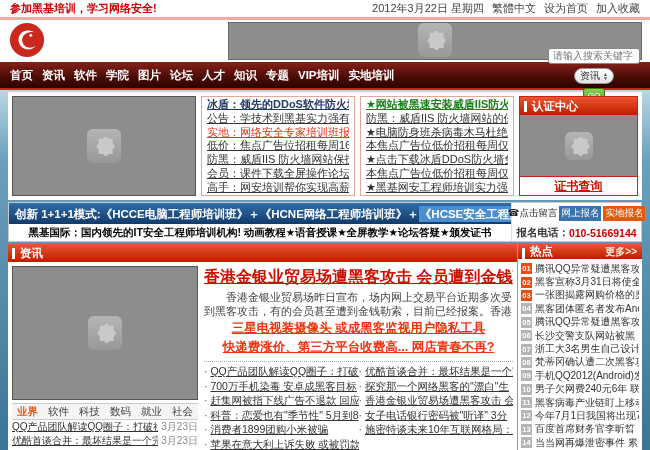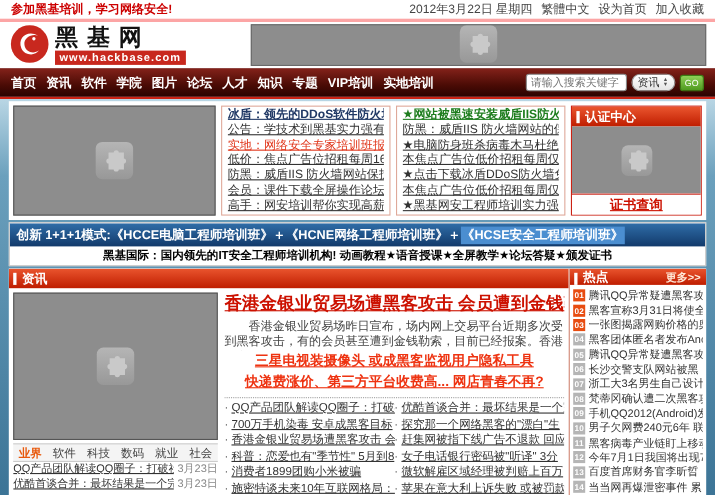--- a/index.html
+++ b/index.html
@@ -25,21 +25,21 @@
   .site-url { background:#c8281e; color:#fff; font-size:10px; font-weight:bold; text-align:center; padding:1px 4px; letter-spacing:1px; }
   .head-banner { flex:1; height:38px; background:#8d8d8d; border:1px solid #6a6a6a; display:flex; justify-content:center; align-items:flex-start; overflow:hidden; }
 
   .puz { width:34px; height:34px; border-radius:6px; background:linear-gradient(180deg,#b5b5b5,#989898); display:flex; align-items:center; justify-content:center; }
   .puz svg { width:24px; height:24px; }
 
   
   .nav { height:28px; background:linear-gradient(180deg,#84221a 0%,#4a0b05 60%,#2a0301 100%); border-bottom:2px solid #cc2214; display:flex; align-items:center; padding:0 10px; }
   .nav-links { display:flex; gap:9px; flex:1; overflow:hidden; white-space:nowrap; }
   .nav-links a { color:#fff; font-weight:bold; font-size:11.5px; text-decoration:none; }
-  .search { display:flex; align-items:center; gap:4px; }
+  .search { display:flex; align-items:center; gap:4px;flex-direction:column; }
   .search input { width:92px; height:16px; border:1px solid #888; border-radius:3px; font-size:10px; padding:0 4px; }
   .sel { background:linear-gradient(180deg,#fff,#e4e4e4); border:1px solid #999; border-radius:8px; height:16px; display:flex; align-items:center; gap:3px; padding:0 5px; font-size:10px; color:#333; }
   .sel .arrows { font-size:5px; line-height:4px; display:flex; flex-direction:column; color:#555; }
   .go { background:linear-gradient(180deg,#8ed057,#4f9a1f); border:1px solid #3c7d14; border-radius:3px; color:#fff; font-weight:normal; font-size:8px; height:15px; padding:0 4px; }
 
   
   .sec1 { margin:2px 8px 0; background:#fff; padding:4px; display:flex; gap:5px; height:108px; }
   .ph { background:#8d8d8d; border:1px solid #555; display:flex; align-items:center; justify-content:center; }
   .ph-left { width:184px; }
   .pbox { width:154px; border:1px solid #dfa99a; padding:1px 5px; display:flex; flex-direction:column; justify-content:space-around; overflow:hidden; }
@@ -115,24 +115,20 @@
 
 <div class="header">
   <div class="logo">
     <span>
       <svg width="38" height="38" viewBox="0 0 40 40">
         <circle cx="20" cy="20" r="18" fill="#c8281e"></circle>
         <path d="M28 12 C18 6 8 14 12 24 C15 31 25 32 29 26 C24 30 16 28 15 21 C14 14 22 10 28 12 Z" fill="#fff"></path>
         <circle cx="24" cy="15" r="1.6" fill="#fff"></circle>
       </svg>
     </span>
-    <div class="logo-text">
-      <span class="site-name">黑基网</span>
-      <span class="site-url">www.hackbase.com</span>
-    </div>
   </div>
   <div class="head-banner">
     <div class="puz">
       <svg viewBox="0 0 36 30">
           <path d="M10 4 h7 c0-4 7-4 7 0 h7 v8 c4 0 4 7 0 7 v8 h-7 c0 4-7 4-7 0 h-7 v-8 c-4 0-4-7 0-7 z" fill="#c9c9c9"></path>
         </svg>
     </div>
   </div>
 </div>
 
@@ -207,20 +203,31 @@
   </div>
 </div>
 
 <div class="banner">
   <div class="b-left">
     <div class="b1">
       <span>创新 1+1+1模式:《HCCE电脑工程师培训班》＋《HCNE网络工程师培训班》＋</span><span class="hl">《HCSE安全工程师培训班》</span>
     </div>
     <div class="b2">黑基国际：国内领先的IT安全工程师培训机构! 动画教程★语音授课★全屏教学★论坛答疑★颁发证书</div>
   </div>
+  <div class="b-right">
+    <div class="br1">
+      <a class="msg"><span>☎</span><span>点击留言</span></a>
+      <a class="tag-b">网上报名</a>
+      <a class="tag-o">实地报名</a>
+    </div>
+    <div class="br2">
+      <span>报名电话：</span>
+        <span class="num">010-51669144</span>
+    </div>
+  </div>
 </div>
 
 <div class="main">
   <div class="m-left">
     <div class="rhead">
       <span class="bar"></span>
       <span>资讯</span>
     </div>
     <div class="m-body">
       <div class="colA">
@@ -252,26 +259,25 @@
         <a class="headline">香港金银业贸易场遭黑客攻击 会员遭到金钱勒索</a>
         <div class="summary">香港金银业贸易场昨日宣布，场内网上交易平台近期多次受到黑客攻击，有的会员甚至遭到金钱勒索，目前已经报案。香港警方昨日...</div>
         <a class="subh">三星电视装摄像头 或成黑客监视用户隐私工具</a>
         <a class="subh">快递费涨价、第三方平台收费高... 网店青春不再?</a>
         <div class="dotline"></div>
         <div class="nlist">
           <div class="nrow"><a>QQ产品团队解读QQ圈子：打破社</a></div>
           <div class="nrow"><a>优酷首谈合并：最坏结果是一个完</a></div>
           <div class="nrow"><a>700万手机染毒 安卓成黑客目标</a></div>
           <div class="nrow"><a>探究那一个网络黑客的"漂白"生</a></div>
+          <div class="nrow"><a>赶集网被指下线广告不退款 回应</a></div>
           <div class="nrow"><a>香港金银业贸易场遭黑客攻击 会</a></div>
-          <div class="nrow"><a>赶集网被指下线广告不退款 回应</a></div>
           <div class="nrow"><a>科普：恋爱也有"季节性" 5月到8</a></div>
           <div class="nrow"><a>女子电话银行密码被"听译" 3分</a></div>
           <div class="nrow"><a>消费者1899团购小米被骗</a></div>
-          <div class="nrow"><a>微软解雇区域经理被判赔上百万</a></div>
           <div class="nrow"><a>施密特谈未来10年互联网格局：隐</a></div>
           <div class="nrow"><a>苹果在意大利上诉失败 或被罚款</a></div>
         </div>
       </div>
     </div>
   </div>
 
   <div class="m-right">
     <div class="rhead hot-head">
       <span style="display:flex;align-items:flex-end;">

